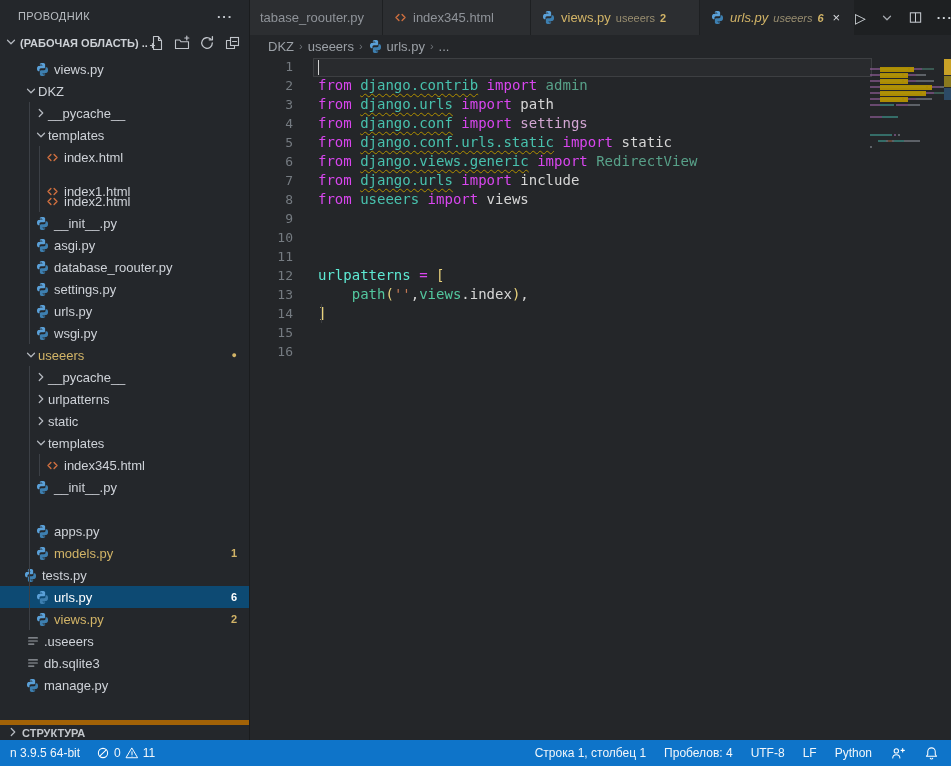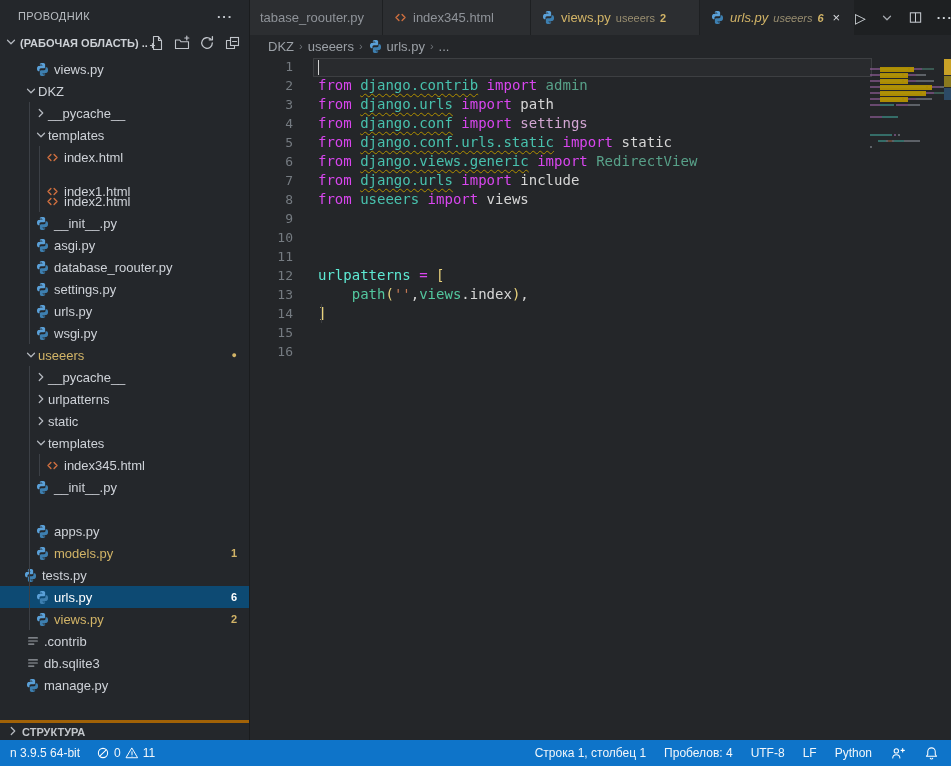--- a/index.html
+++ b/index.html
@@ -24,21 +24,21 @@
   .tree-row { position:absolute; left:0; right:0; height:22px; display:flex; align-items:center; white-space:nowrap; }
   .tree-row .chev { width:14px; display:flex; align-items:center; justify-content:center; flex:none; }
   .tree-row .ficon { width:17px; display:flex; align-items:center; justify-content:center; flex:none; margin-right:3px; }
   .tree-row .fname { font-size:13px; color:#ced2d8; }
   .tree-row.mod .fname { color:#d2b467; }
   .tree-row.sel { background:#0d4a73; }
   .tree-row.sel .fname { color:#fff; }
   .tree-badge { position:absolute; right:12px; font-size:11px; font-weight:bold; color:#d2b467; }
   .tree-row.sel .tree-badge { color:#fff; }
   .guide { position:absolute; width:1px; background:#3c4046; }
-  .outline-header { height:20px; border-top:3px solid #a16207; display:flex; align-items:center; padding:0 8px 0 4px; font-size:11px; font-weight:bold; color:#c2c6cb; background:#24272b; }
+  .outline-header { height:20px; border-top:5px solid #a16207; display:flex; align-items:center; padding:0 8px 0 4px; font-size:11px; font-weight:bold; color:#c2c6cb; background:#24272b; }
   .outline-header span { margin-left:2px; }
 
   
   .editor-col { flex:1; display:flex; flex-direction:column; min-width:0; }
   .tabbar { height:35px; background:#1e2022; display:flex; align-items:stretch; }
   .tab { display:flex; align-items:center; padding:0 10px; gap:5px; background:#2c2e31; border-right:1px solid #1e2022; font-size:13px; color:#8f9399; overflow:hidden; flex:none; }
   .tab.active { background:#242629; color:#d2b467; }
   .tab .tname { white-space:nowrap; }
   .tab.mod .tname { color:#d2b467; }
   .tab .tdesc { font-size:11px; color:#998e70; white-space:nowrap; }
@@ -348,21 +348,21 @@
             </span>
             <span class="fname">views.py</span>
             <span class="tree-badge">2</span>
           </div>
           <div class="tree-row" style="top: 576px; padding-left: 24px;">
             <span class="ficon">
               <svg width="14" height="14" viewBox="0 0 16 16">
                 <path d="M3 4.5h10M3 8h10M3 11.5h6" stroke="#9aa0a6" stroke-width="1.3" stroke-linecap="round" stroke-linejoin="round" fill="none"></path>
               </svg>
             </span>
-            <span class="fname">.contrib</span>
+            <span class="fname">.useeers</span>
           </div>
           <div class="tree-row" style="top: 598px; padding-left: 24px;">
             <span class="ficon">
               <svg width="14" height="14" viewBox="0 0 16 16">
                 <path d="M3 4.5h10M3 8h10M3 11.5h6" stroke="#9aa0a6" stroke-width="1.3" stroke-linecap="round" stroke-linejoin="round" fill="none"></path>
               </svg>
             </span>
             <span class="fname">db.sqlite3</span>
           </div>
           <div class="tree-row" style="top: 620px; padding-left: 24px;">

